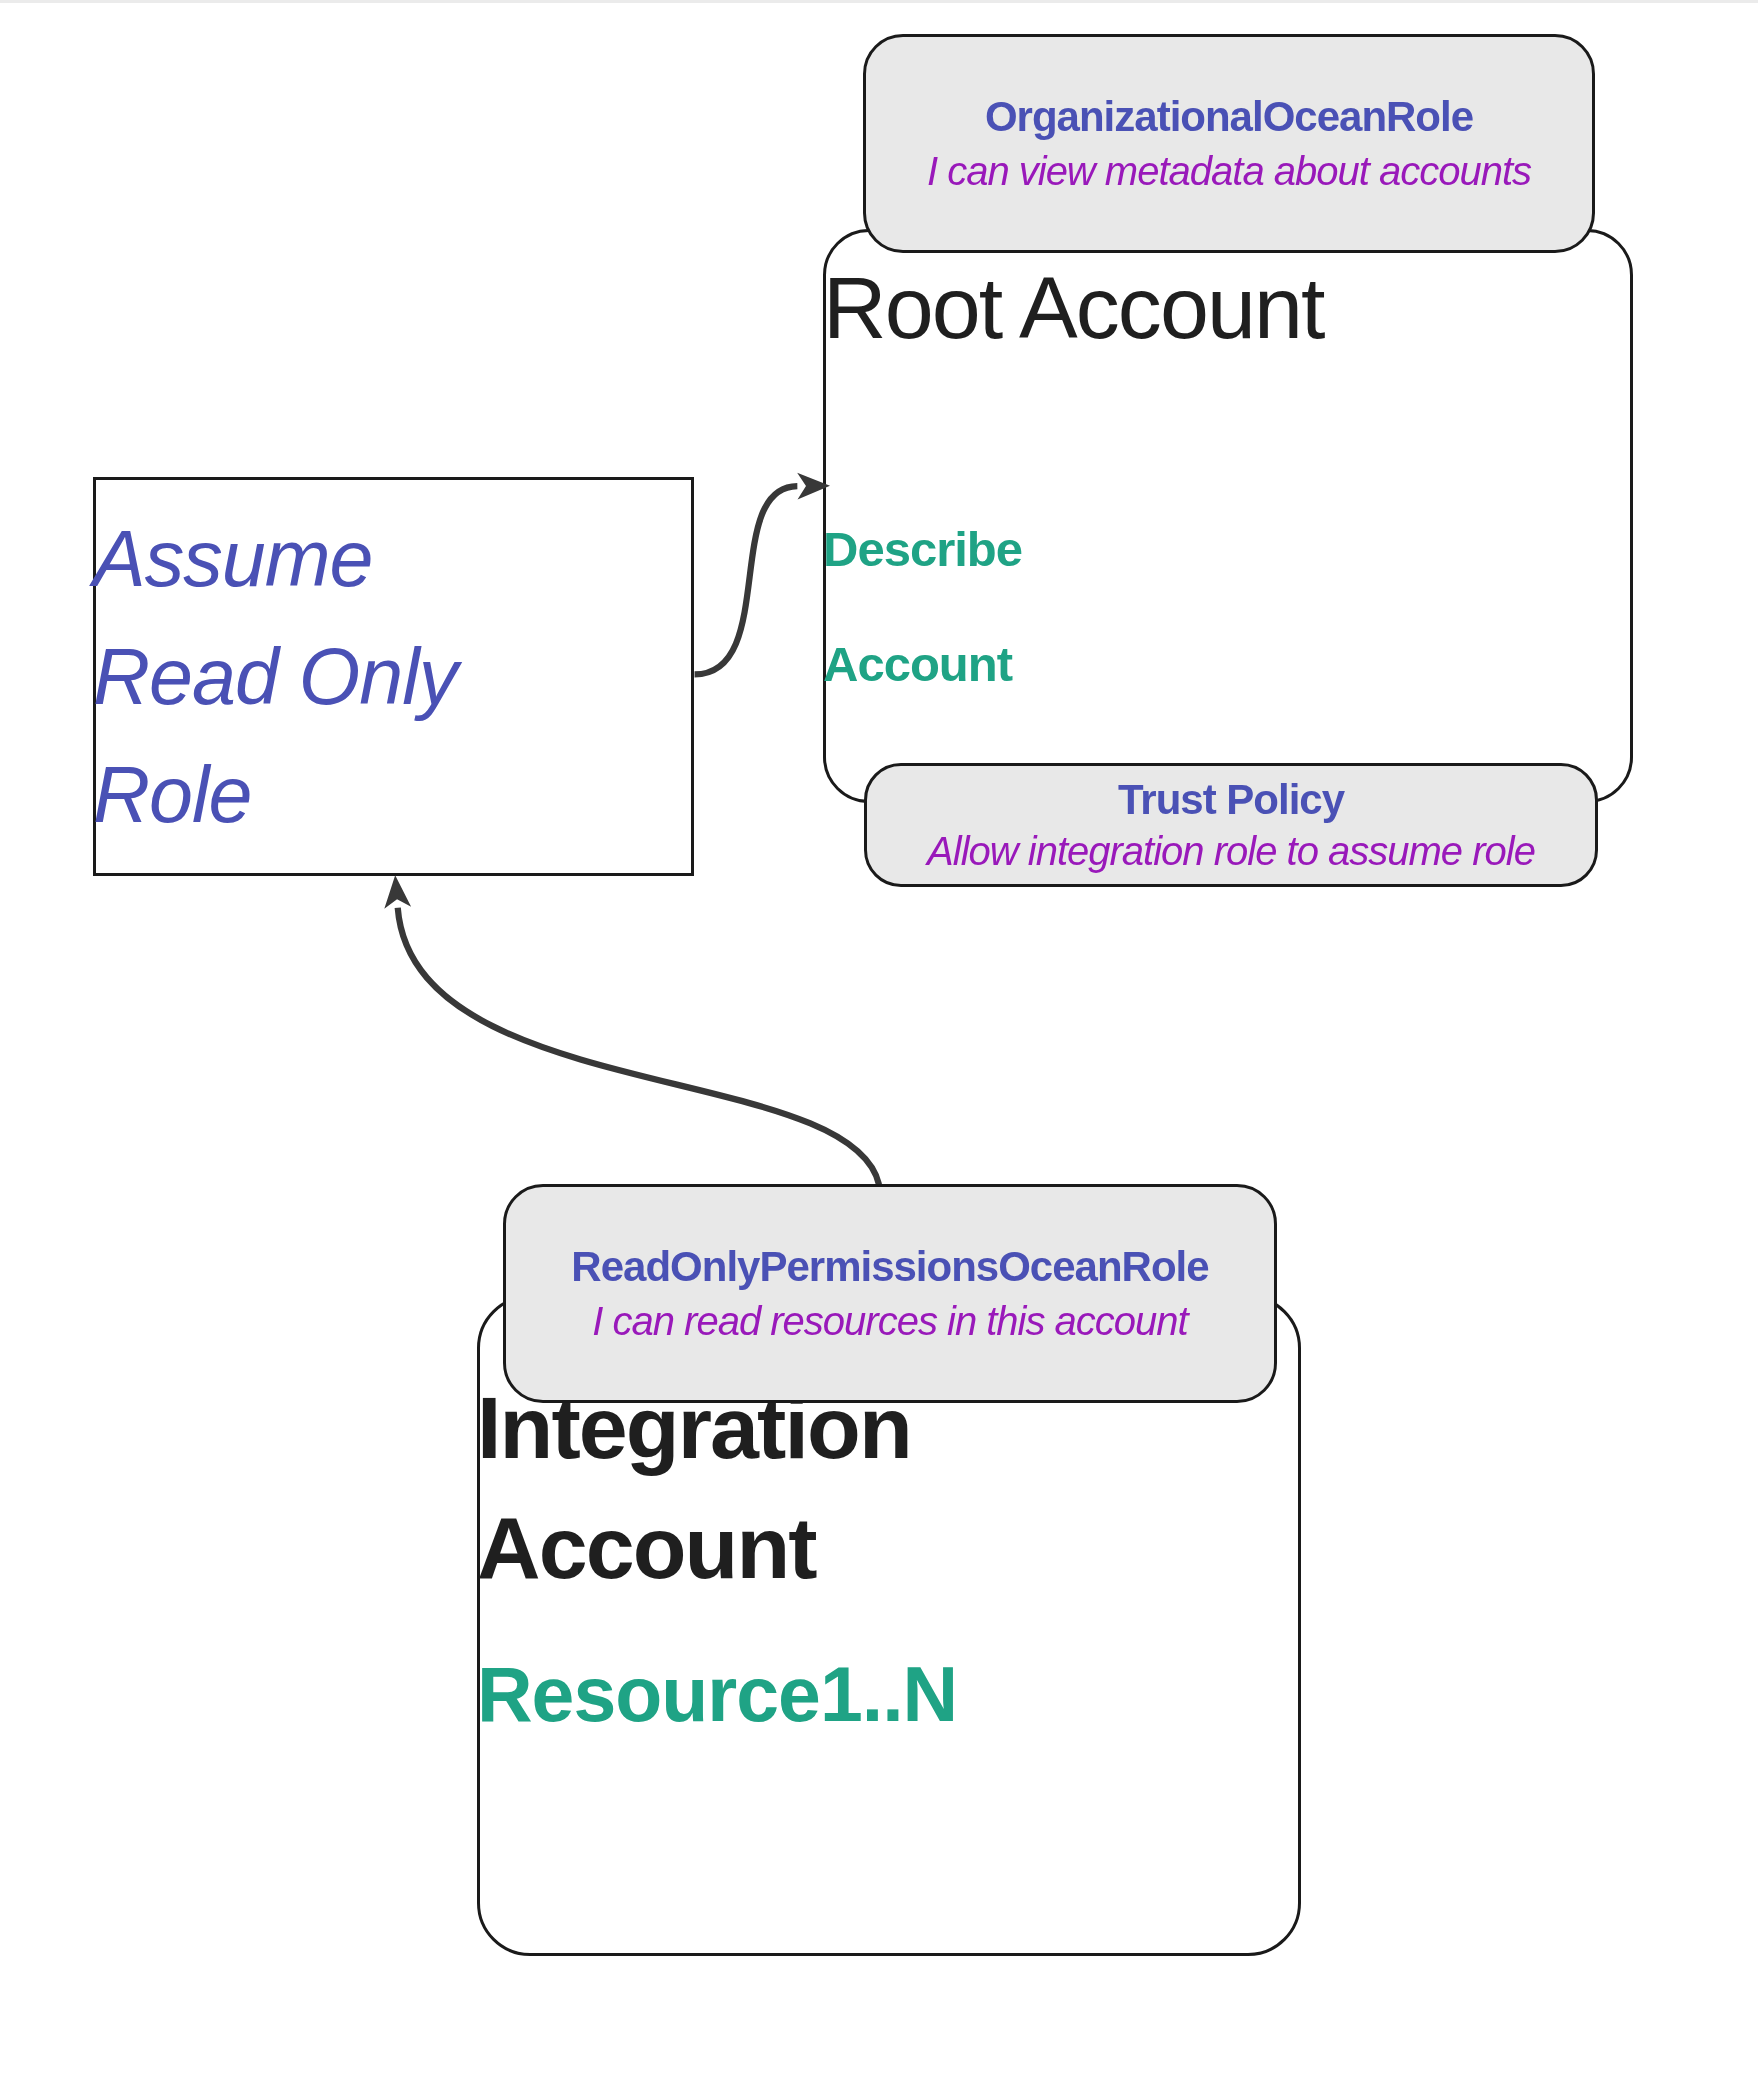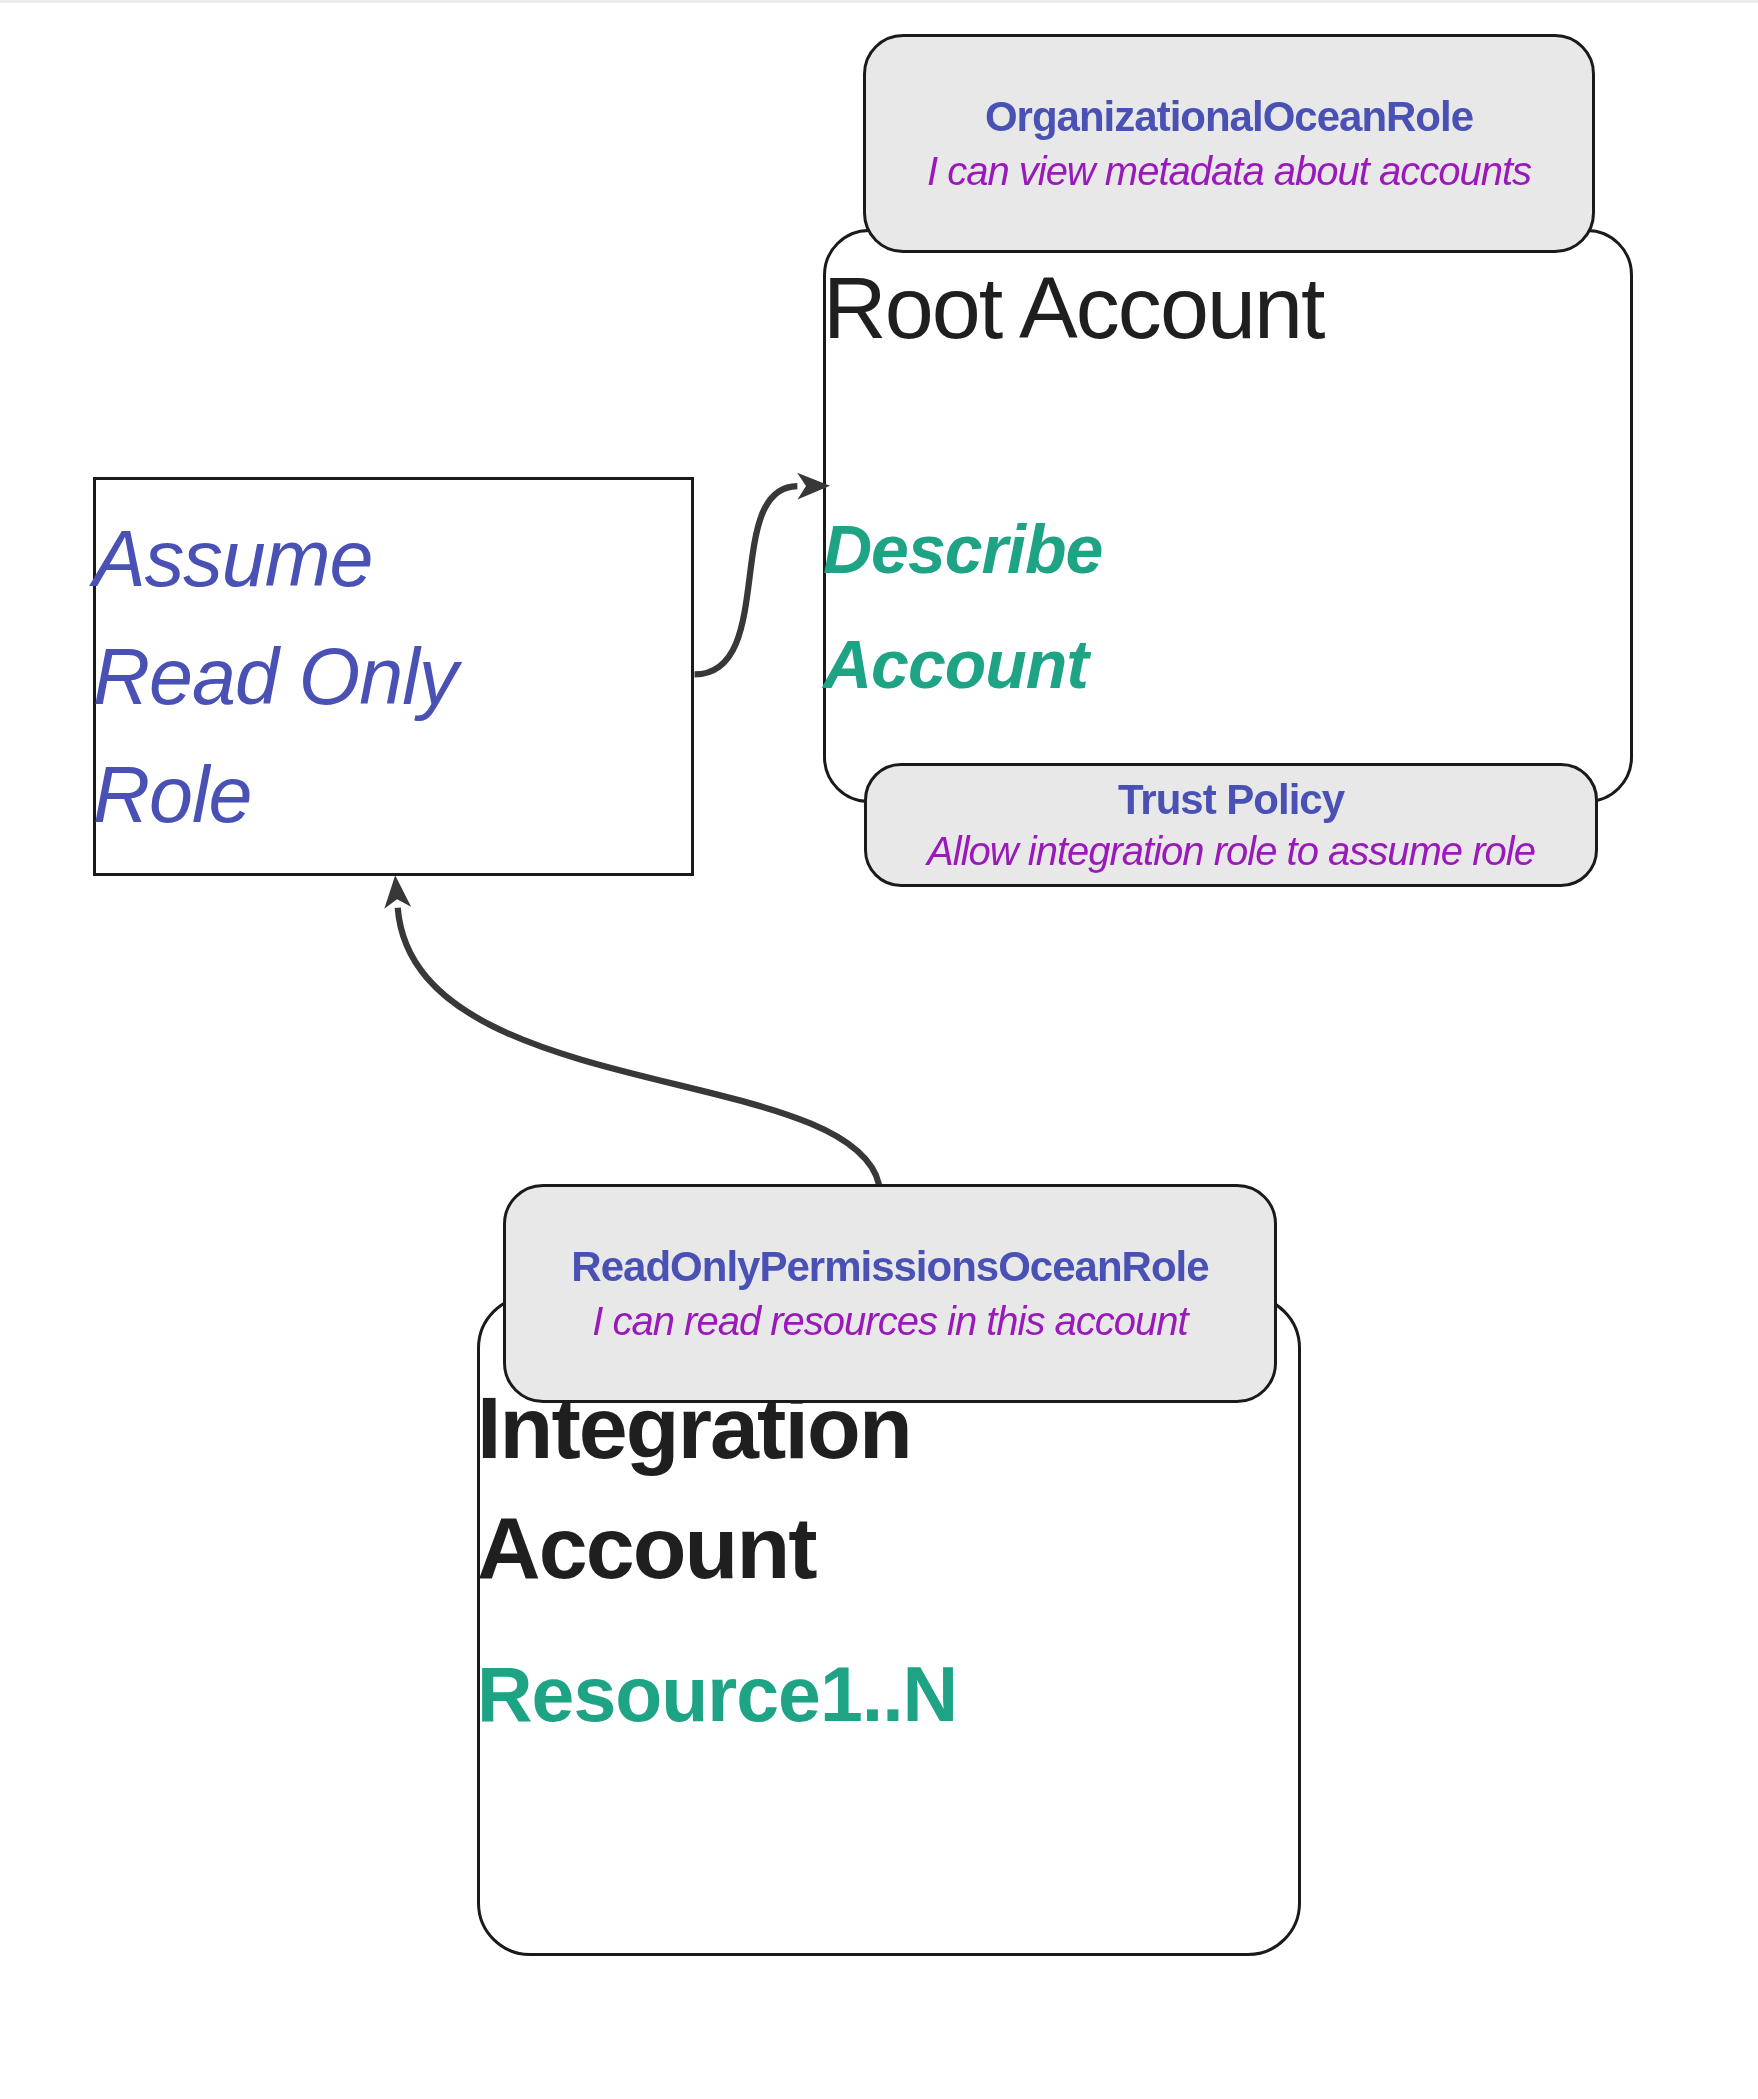--- a/index.html
+++ b/index.html
@@ -25,22 +25,22 @@
     text-align:center;gap:9.6px;
   }
   .badge .badge-title{font-size:42px;font-weight:bold;color:var(--indigo,#4a51b5);letter-spacing:-1px;line-height:1.1;}
   .badge .badge-sub{font-size:40px;font-style:italic;color:var(--purple,#9919ba);letter-spacing:-1px;line-height:1.1;}
   .top-badge{left:863px;top:34px;width:732px;height:219px;}
   .trust-badge{left:864px;top:763px;width:734px;height:124px;border-radius:37px;gap:5.8px;}
   .lower-badge{left:503px;top:1184px;width:774px;height:219px;}
   
   .txt{position:absolute;z-index:2;color:var(--ink,#1f1f1f);}
   .root-title{left:823px;top:257px;width:810px;font-size:88px;letter-spacing:-1.9px;}
-  .describe{left:823px;top:492px;width:810px;font-size:68px;font-weight:bold;
-            line-height:115px;color:var(--teal,#1fa385);letter-spacing:-1px;font-style:italic;}
+  .describe{left:823px;top:492px;width:810px;font-size:49px;font-weight:bold;
+            line-height:115px;color:var(--teal,#1fa385);letter-spacing:-1px;}
   .assume-text{left:93px;top:500px;width:601px;font-size:79px;font-style:italic;
                line-height:118px;color:var(--indigo,#4a51b5);letter-spacing:-1px;}
   .integration-title{left:477px;top:1368px;width:932px;font-size:88px;line-height:120px;letter-spacing:-1.9px;font-weight:bold;}
   .resource-line{left:477px;top:1650px;width:682px;font-size:77px;font-weight:bold;
                  color:var(--teal,#1fa385);letter-spacing:-1px;}
   
   .connectors{position:absolute;left:0;top:0;width:1758px;height:2099px;z-index:3;}
 </style>
 </head>
 <body>

